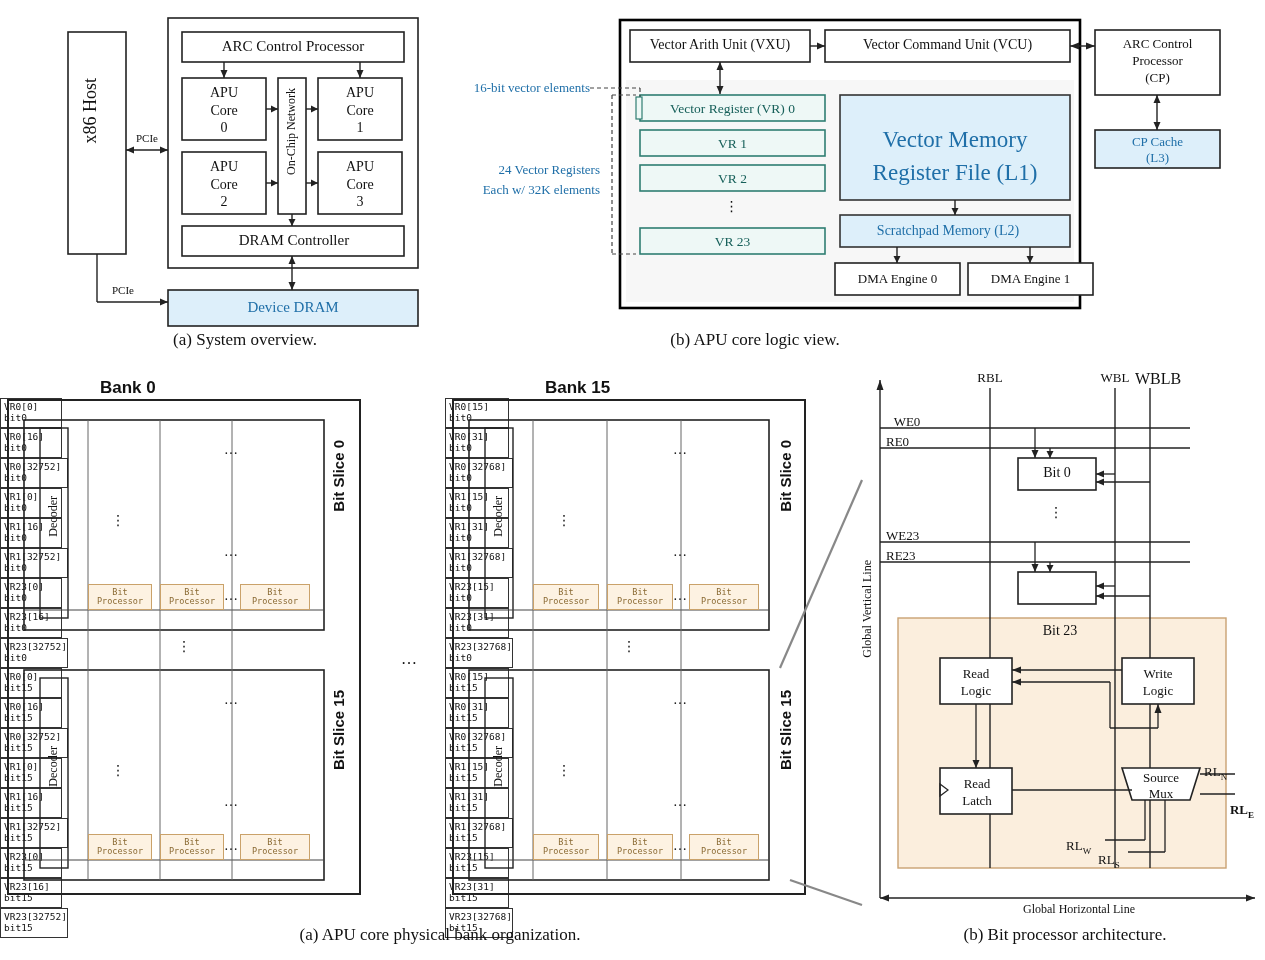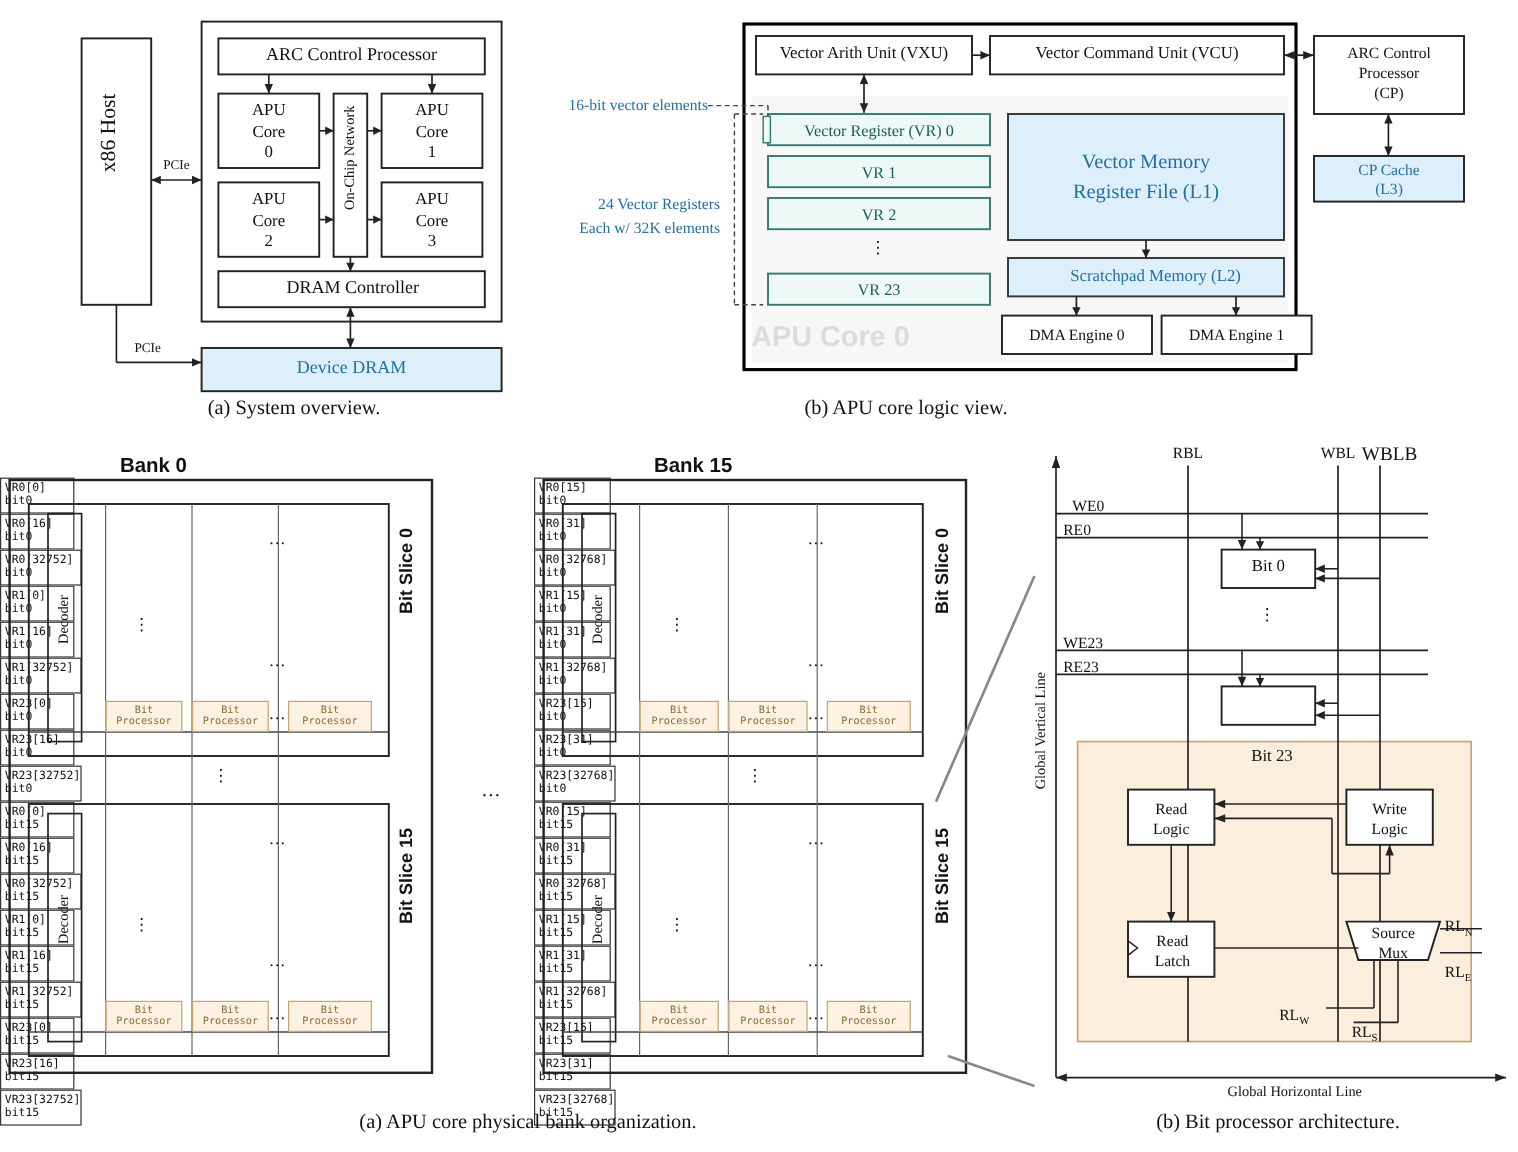--- a/index.html
+++ b/index.html
@@ -191,31 +191,30 @@
     <span>CP Cache</span><br>
     <span>(L3)</span>
   </div>
 
   <div class="lbl" style="left:200px;top:91px;width:185px;font-size:13.5px;color:#17605a;">Vector Register (VR) 0</div>
   <div class="lbl" style="left:200px;top:126px;width:185px;font-size:13.5px;color:#17605a;">VR 1</div>
   <div class="lbl" style="left:200px;top:161px;width:185px;font-size:13.5px;color:#17605a;">VR 2</div>
   <div class="lbl" style="left:200px;top:224px;width:185px;font-size:13.5px;color:#17605a;">VR 23</div>
   <div class="dots" style="left:200px;top:188px;width:185px;">⋮</div>
 
-  <div class="lbl bluetxt" style="left:400px;top:113px;width:230px;font-size:17px;line-height:1.45;text-align:center;">
+  <div class="lbl bluetxt" style="left:400px;top:113px;width:230px;font-size:23px;line-height:1.45;text-align:center;">
     <span>Vector Memory</span><br>
     <span>Register File (L1)</span>
   </div>
 
-  <div class="lbl bluetxt" style="left:400px;top:213px;width:216px;font-size:14px;padding-left:15px;">Scratchpad Memory (L2)</div>
+  <div class="lbl bluetxt" style="left:400px;top:213px;width:216px;font-size:14px;">Scratchpad Memory (L2)</div>
 
   <div class="lbl" style="left:395px;top:261px;width:125px;font-size:13px;">DMA Engine 0</div>
   <div class="lbl" style="left:528px;top:261px;width:125px;font-size:13px;">DMA Engine 1</div>
 
-  <div class="lbl" style="left:186px;top:257px;width:200px;font-size:24px;font-weight:bold;color:#dcdcdc;text-align:left;font-family:'Liberation Sans',sans-serif;">APU Core 0</div>
 
   <div class="lbl bluetxt" style="left:0px;top:70px;width:150px;font-size:13px;text-align:right;">16-bit vector elements</div>
   <div class="lbl bluetxt" style="left:0px;top:150px;width:160px;font-size:13px;text-align:right;line-height:1.5;">
     <span>24 Vector Registers</span><br>
     <span>Each w/ 32K elements</span>
   </div>
 </div>
 
 <div class="cap" style="left:590px;top:330px;width:330px;">(b) APU core logic view.</div>
 
@@ -622,27 +621,27 @@
     <span>Latch</span>
   </div>
   <div class="lbl" style="left:266px;top:400px;width:70px;font-size:13px;line-height:1.25;">
     <span>Source</span><br>
     <span>Mux</span>
   </div>
 
   <div class="lbl" style="left:344px;top:394px;width:50px;font-size:13px;text-align:left;">
     <span>RL</span><sub style="font-size:9px;">N</sub>
   </div>
-  <div class="lbl" style="left:344px;top:432px;width:50px;font-size:13px;text-align:left;">
+  <div class="lbl" style="left:344px;top:432px;width:50px;font-size:13px;text-align:right;font-weight:bold;">
     <span>RL</span><sub style="font-size:9px;">E</sub>
   </div>
   <div class="lbl" style="left:206px;top:468px;width:50px;font-size:13px;text-align:left;">
     <span>RL</span><sub style="font-size:9px;">W</sub>
   </div>
-  <div class="lbl" style="left:238px;top:482px;width:50px;font-size:13px;text-align:right;">
+  <div class="lbl" style="left:238px;top:482px;width:50px;font-size:13px;text-align:left;">
     <span>RL</span><sub style="font-size:9px;">S</sub>
   </div>
 
   <div class="lbl vert" style="left:0px;top:190px;width:18px;font-size:12px;">Global Vertical Line</div>
   <div class="lbl" style="left:99px;top:532px;width:240px;font-size:12px;">Global Horizontal Line</div>
 </div>
 
 <div class="cap" style="left:900px;top:925px;width:330px;">(b) Bit processor architecture.</div>
 
 </body></html>

